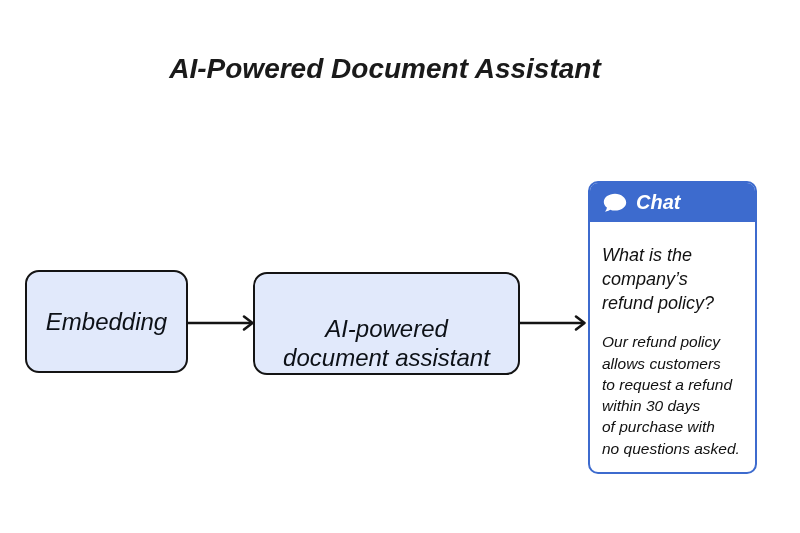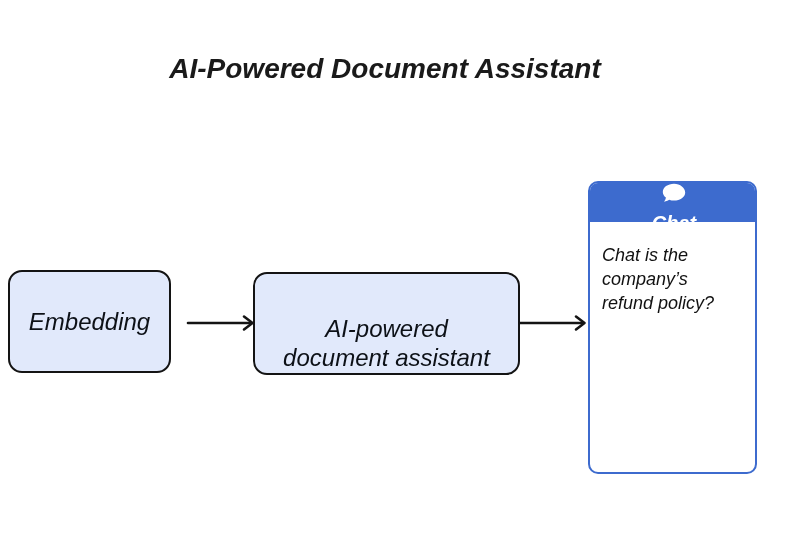--- a/index.html
+++ b/index.html
@@ -39,21 +39,21 @@
     background: var(--node-fill);
     border: 2.5px solid var(--node-border);
     border-radius: 14px;
     display: flex;
     align-items: center;
     justify-content: center;
     text-align: center;
     font-size: 24px;
     color: #0d1117;
   }
-  .node-embedding { left: 8px; top: 270px; width: 163px; height: 103px; }
+  .node-embedding { left: 25px; top: 270px; width: 163px; height: 103px; }
   .node-assistant { left: 253px; top: 272px; width: 267px; height: 103px; line-height: 1.23; align-items: flex-end; }
 
   .multiline { white-space: pre-line; }
 
   .arrows {
     position: absolute; left: 0; top: 0;
     width: 800px; height: 533px;
     pointer-events: none;
   }
   .arrows path, .arrows line {
@@ -73,21 +73,20 @@
     border-radius: 10px;
     overflow: hidden;
   }
   .chat-header {
     height: 39px;
     background: var(--chat-blue);
     display: flex;
     align-items: center;
     padding: 0 10px 0 13px;
     gap: 9px;
-    flex-direction: column;
   }
   .chat-icon { display: inline-flex; }
   .chat-icon svg { width: 24px; height: 20px; }
   .chat-title {
     color: var(--chat-header-text);
     font-weight: 700;
     font-size: 20px;
   }
   .chat-body { padding: 9px 6px 0 12px; }
   .chat-question {
@@ -133,19 +132,25 @@
   <div class="chat-panel">
     <div class="chat-header">
       <span class="chat-icon">
         <svg viewBox="0 0 24 20" xmlns="http://www.w3.org/2000/svg">
           <path fill="#ffffff" d="M12 0.8C5.8 0.8 0.8 4.4 0.8 8.9c0 2.2 1.2 4.2 3.1 5.6-0.15 1.5-0.85 2.9-2 4.1 0 0 3.1-0.25 5.3-1.9 1.5 0.55 3.1 0.85 4.8 0.85 6.2 0 11.2-3.6 11.2-8.1S18.2 0.8 12 0.8z"></path>
         </svg>
       </span>
       <span class="chat-title">Chat</span>
     </div>
     <div class="chat-body">
-      <p class="chat-question multiline">Chat is the
+      <p class="chat-question multiline">What is the
 company’s
 refund policy?</p>
+      <p class="chat-answer multiline">Our refund policy
+allows customers
+to request a refund
+within 30 days
+of purchase with
+no questions asked.</p>
     </div>
   </div>
 
 </div>
 
 </body></html>

